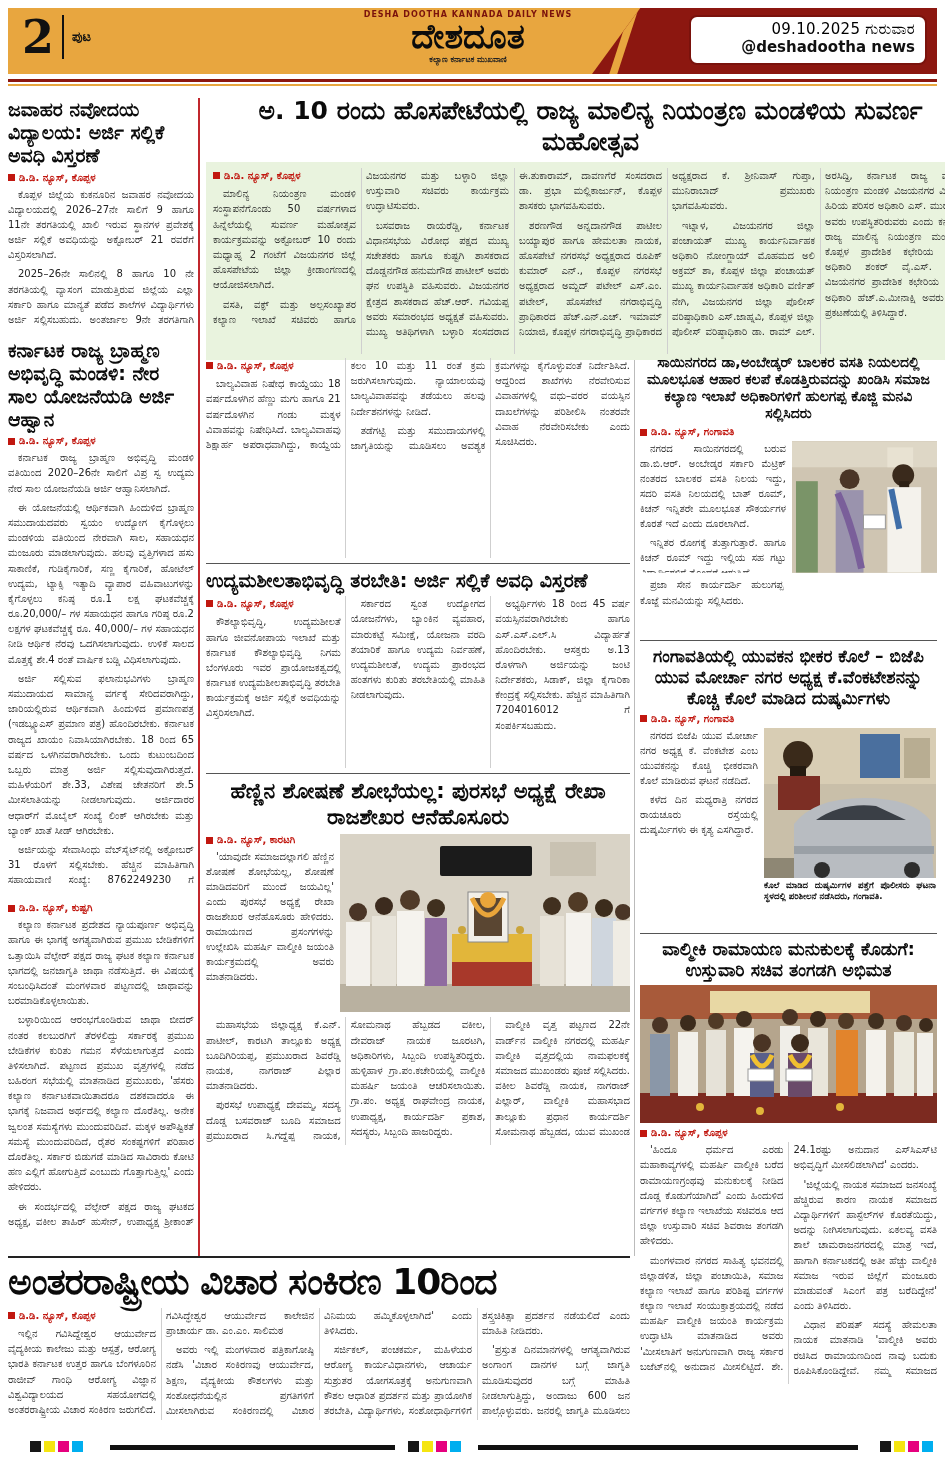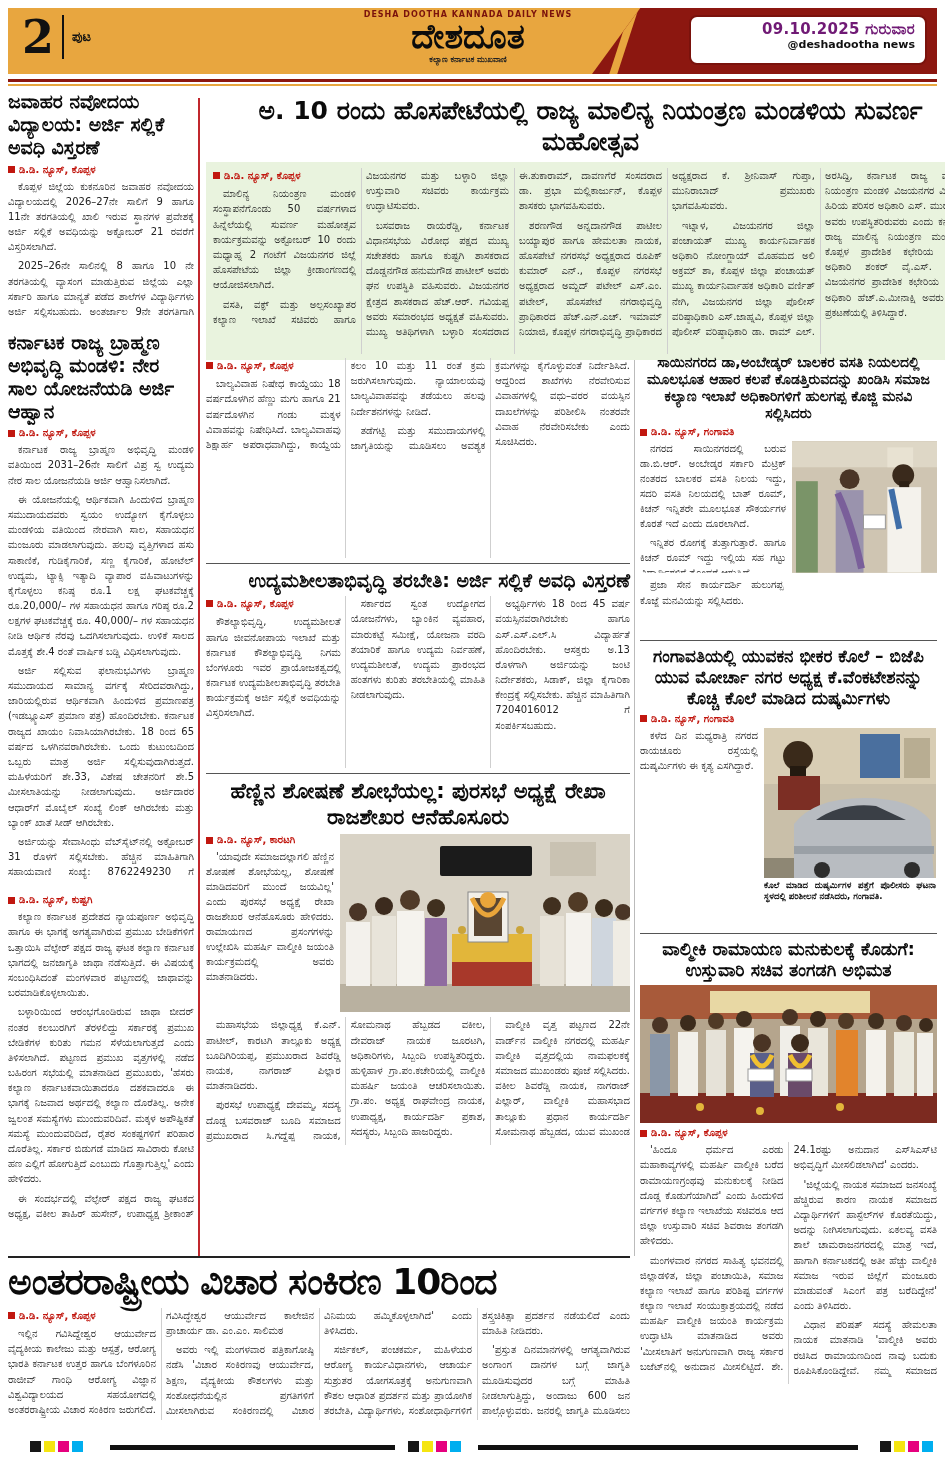--- a/index.html
+++ b/index.html
@@ -5,22 +5,22 @@
   html,body{margin:0;padding:0;background:#888;}
   .page{position:relative;width:945px;height:1459px;background:#ffffff;overflow:hidden;
         font-family:"DejaVu Sans",sans-serif;color:#1c1c1c;}
   
   .mast{position:absolute;left:8px;top:8px;width:929px;height:66px;background:#e8a63f;overflow:hidden;}
   .mast-band{position:absolute;right:0;top:0;height:100%;width:345px;background:#8c1710;
              clip-path:polygon(14% 0,100% 0,100% 100%,0 100%);}
   .mast-band:before{content:"";position:absolute;left:28px;top:0;width:8px;height:100%;background:#e8a63f;transform:skewX(-18deg);}
   .datebox{position:absolute;right:10px;top:7px;width:238px;height:50px;background:#ffffff;
            border:2px solid #7a120c;border-radius:8px;text-align:right;padding:3px 10px 0 6px;box-sizing:border-box;}
-  .dateline{font-size:15px;font-weight:bold;color:#701a75;letter-spacing:.3px;}
-  .handle{font-size:11px;font-weight:bold;color:#111;}
+  .dateline{font-size:15px;font-weight:normal;color:#000000;letter-spacing:.3px;}
+  .handle{font-size:15px;font-weight:bold;color:#111;}
   .pgnum{position:absolute;left:14px;top:6px;display:flex;align-items:center;gap:8px;}
   .pgnum .n{font-family:"DejaVu Serif",serif;font-size:46px;font-weight:bold;color:#111;line-height:1;}
   .pgnum .bar{width:2px;height:44px;background:#111;}
   .pgnum .lbl{font-size:13px;font-weight:bold;color:#111;}
   .mast-center{position:absolute;left:250px;top:2px;width:420px;text-align:center;}
   .mast-top{font-size:8px;font-weight:bold;color:#7a120c;letter-spacing:1px;}
   .mast-logo{font-family:"DejaVu Serif",serif;font-size:34px;font-weight:900;color:#0c0c0c;line-height:1.05;}
   .mast-sub{font-size:8px;font-weight:bold;color:#222;}
   .rule-dark{position:absolute;left:8px;top:79px;width:929px;height:3px;background:#8c1710;}
   .rule-gold{position:absolute;left:8px;top:84px;width:929px;height:2px;background:#e8a63f;}
@@ -29,21 +29,21 @@
   .by{display:flex;align-items:center;gap:4px;font-size:10px;font-weight:bold;color:#c1170f;margin:4px 0 3px;}
   .sq{width:7px;height:7px;background:#c1170f;display:inline-block;flex:0 0 auto;}
   .cols{column-gap:10px;column-rule:1px solid #cfcfcf;font-size:10px;line-height:1.52;
         text-align:justify;overflow:hidden;color:#222;}
   .cols p{margin:0 0 4px;text-indent:10px;}
   .c2{column-count:2}.c3{column-count:3}.c4{column-count:4}.c5{column-count:5}
   .sep{border:none;border-top:1px solid #555;margin:5px 0;}
   .photo{background:#d8d0c2;display:block;}
   .caption{font-size:8.5px;font-weight:bold;line-height:1.35;color:#111;text-align:justify;margin-top:2px;}
   
-  .rail{position:absolute;left:8px;top:90px;width:186px;}
+  .rail{position:absolute;left:8px;top:98px;width:186px;}
   .rail-rule{position:absolute;left:198px;top:98px;width:2px;height:1158px;background:#c1272d;}
   .story-top{position:absolute;left:206px;top:96px;width:769px;}
   .green-body{background:#e9f3de;padding:6px 7px;margin-top:5px;height:198px;box-sizing:border-box;}
   .zone-mid{position:absolute;left:206px;top:354px;width:424px;}
   .mid-rule{position:absolute;left:634px;top:354px;width:1px;height:902px;background:#bbb;}
   .zone-right{position:absolute;left:640px;top:354px;width:297px;}
   .zone-bottom{position:absolute;left:8px;top:1256px;width:622px;border-top:2px solid #222;padding-top:2px;}
   .row{display:flex;gap:6px;}
   .narrow{font-size:10px;line-height:1.5;text-align:justify;overflow:hidden;color:#222;}
   .narrow p{margin:0 0 4px;text-indent:10px;}
@@ -91,21 +91,21 @@
       </div>
     </section>
 
     <section style="margin-top:6px">
       <h2 class="hl" style="font-size:19px">ಕರ್ನಾಟಕ ರಾಜ್ಯ ಬ್ರಾಹ್ಮಣ ಅಭಿವೃದ್ಧಿ ಮಂಡಳಿ: ನೇರ ಸಾಲ ಯೋಜನೆಯಡಿ ಅರ್ಜಿ ಆಹ್ವಾನ</h2>
       <div class="by">
           <span class="sq"></span>
           <span>ಡಿ.ಡಿ. ನ್ಯೂಸ್, ಕೊಪ್ಪಳ</span>
         </div>
       <div class="cols" style="column-count:1;height:446px">
-        <p>ಕರ್ನಾಟಕ ರಾಜ್ಯ ಬ್ರಾಹ್ಮಣ ಅಭಿವೃದ್ಧಿ ಮಂಡಳಿ ವತಿಯಿಂದ 2031–26ನೇ ಸಾಲಿಗೆ ವಿಪ್ರ ಸ್ವ ಉದ್ಯಮ ನೇರ ಸಾಲ ಯೋಜನೆಯಡಿ ಅರ್ಜಿ ಆಹ್ವಾನಿಸಲಾಗಿದೆ.</p>
+        <p>ಕರ್ನಾಟಕ ರಾಜ್ಯ ಬ್ರಾಹ್ಮಣ ಅಭಿವೃದ್ಧಿ ಮಂಡಳಿ ವತಿಯಿಂದ 2020–26ನೇ ಸಾಲಿಗೆ ವಿಪ್ರ ಸ್ವ ಉದ್ಯಮ ನೇರ ಸಾಲ ಯೋಜನೆಯಡಿ ಅರ್ಜಿ ಆಹ್ವಾನಿಸಲಾಗಿದೆ.</p>
         <p>ಈ ಯೋಜನೆಯಲ್ಲಿ ಆರ್ಥಿಕವಾಗಿ ಹಿಂದುಳಿದ ಬ್ರಾಹ್ಮಣ ಸಮುದಾಯದವರು ಸ್ವಯಂ ಉದ್ಯೋಗ ಕೈಗೊಳ್ಳಲು ಮಂಡಳಿಯ ವತಿಯಿಂದ ನೇರವಾಗಿ ಸಾಲ, ಸಹಾಯಧನ ಮಂಜೂರು ಮಾಡಲಾಗುವುದು. ಹಲವು ವೃತ್ತಿಗಳಾದ ಹಸು ಸಾಕಾಣಿಕೆ, ಗುಡಿಕೈಗಾರಿಕೆ, ಸಣ್ಣ ಕೈಗಾರಿಕೆ, ಹೋಟೆಲ್ ಉದ್ಯಮ, ಟ್ಯಾಕ್ಸಿ ಇತ್ಯಾದಿ ವ್ಯಾಪಾರ ವಹಿವಾಟುಗಳನ್ನು ಕೈಗೊಳ್ಳಲು ಕನಿಷ್ಠ ರೂ.1 ಲಕ್ಷ ಘಟಕವೆಚ್ಚಕ್ಕೆ ರೂ.20,000/– ಗಳ ಸಹಾಯಧನ ಹಾಗೂ ಗರಿಷ್ಠ ರೂ.2 ಲಕ್ಷಗಳ ಘಟಕವೆಚ್ಚಕ್ಕೆ ರೂ. 40,000/– ಗಳ ಸಹಾಯಧನ ನೀಡಿ ಆರ್ಥಿಕ ನೆರವು ಒದಗಿಸಲಾಗುವುದು. ಉಳಿಕೆ ಸಾಲದ ಮೊತ್ತಕ್ಕೆ ಶೇ.4 ರಂತೆ ವಾರ್ಷಿಕ ಬಡ್ಡಿ ವಿಧಿಸಲಾಗುವುದು.</p>
         <p>ಅರ್ಜಿ ಸಲ್ಲಿಸುವ ಫಲಾನುಭವಿಗಳು ಬ್ರಾಹ್ಮಣ ಸಮುದಾಯದ ಸಾಮಾನ್ಯ ವರ್ಗಕ್ಕೆ ಸೇರಿದವರಾಗಿದ್ದು, ಜಾರಿಯಲ್ಲಿರುವ ಆರ್ಥಿಕವಾಗಿ ಹಿಂದುಳಿದ ಪ್ರಮಾಣಪತ್ರ (ಇಡಬ್ಲ್ಯೂಎಸ್ ಪ್ರಮಾಣ ಪತ್ರ) ಹೊಂದಿರಬೇಕು. ಕರ್ನಾಟಕ ರಾಜ್ಯದ ಖಾಯಂ ನಿವಾಸಿಯಾಗಿರಬೇಕು. 18 ರಿಂದ 65 ವರ್ಷದ ಒಳಗಿನವರಾಗಿರಬೇಕು. ಒಂದು ಕುಟುಂಬದಿಂದ ಒಬ್ಬರು ಮಾತ್ರ ಅರ್ಜಿ ಸಲ್ಲಿಸುವುದಾಗಿರುತ್ತದೆ. ಮಹಿಳೆಯರಿಗೆ ಶೇ.33, ವಿಶೇಷ ಚೇತನರಿಗೆ ಶೇ.5 ಮೀಸಲಾತಿಯನ್ನು ನೀಡಲಾಗುವುದು. ಅರ್ಜಿದಾರರ ಆಧಾರ್‌ಗೆ ಮೊಬೈಲ್ ಸಂಖ್ಯೆ ಲಿಂಕ್ ಆಗಿರಬೇಕು ಮತ್ತು ಬ್ಯಾಂಕ್ ಖಾತೆ ಸೀಡ್ ಆಗಿರಬೇಕು.</p>
         <p>ಅರ್ಜಿಯನ್ನು ಸೇವಾಸಿಂಧು ವೆಬ್‌ಸೈಟ್‌ನಲ್ಲಿ ಅಕ್ಟೋಬರ್ 31 ರೊಳಗೆ ಸಲ್ಲಿಸಬೇಕು. ಹೆಚ್ಚಿನ ಮಾಹಿತಿಗಾಗಿ ಸಹಾಯವಾಣಿ ಸಂಖ್ಯೆ: 8762249230 ಗೆ ಸಂಪರ್ಕಿಸಬಹುದು ಎಂದು ಜಿಲ್ಲಾ ಕೌಶಲ್ಯಾಭಿವೃದ್ಧಿ ಅಧಿಕಾರಿ ಗವಿಸಂಕರ್ ಕಿ. ಅವರು ಪ್ರಕಟಣೆಯಲ್ಲಿ ತಿಳಿಸಿದ್ದಾರೆ.</p>
       </div>
     </section>
 
     <section style="margin-top:6px">
       <div class="by">
           <span class="sq"></span>
           <span>ಡಿ.ಡಿ. ನ್ಯೂಸ್, ಕುಷ್ಟಗಿ</span>
@@ -141,21 +141,21 @@
         <div class="by" style="margin-top:0">
             <span class="sq"></span>
             <span>ಡಿ.ಡಿ. ನ್ಯೂಸ್, ಕೊಪ್ಪಳ</span>
           </div>
         <p>ಬಾಲ್ಯವಿವಾಹ ನಿಷೇಧ ಕಾಯ್ದೆಯು 18 ವರ್ಷದೊಳಗಿನ ಹೆಣ್ಣು ಮಗು ಹಾಗೂ 21 ವರ್ಷದೊಳಗಿನ ಗಂಡು ಮಕ್ಕಳ ವಿವಾಹವನ್ನು ನಿಷೇಧಿಸಿದೆ. ಬಾಲ್ಯವಿವಾಹವು ಶಿಕ್ಷಾರ್ಹ ಅಪರಾಧವಾಗಿದ್ದು, ಕಾಯ್ದೆಯ ಕಲಂ 10 ಮತ್ತು 11 ರಂತೆ ಕ್ರಮ ಜರುಗಿಸಲಾಗುವುದು. ನ್ಯಾಯಾಲಯವು ಬಾಲ್ಯವಿವಾಹವನ್ನು ತಡೆಯಲು ಹಲವು ನಿರ್ದೇಶನಗಳನ್ನು ನೀಡಿದೆ.</p>
         <p>ತಡೆಗಟ್ಟಿ ಮತ್ತು ಸಮುದಾಯಗಳಲ್ಲಿ ಜಾಗೃತಿಯನ್ನು ಮೂಡಿಸಲು ಅವಶ್ಯಕ ಕ್ರಮಗಳನ್ನು ಕೈಗೊಳ್ಳುವಂತೆ ನಿರ್ದೇಶಿಸಿದೆ. ಆದ್ದರಿಂದ ಶಾಖೆಗಳು ನೆರವೇರಿಸುವ ವಿವಾಹಗಳಲ್ಲಿ ವಧು–ವರರ ವಯಸ್ಸಿನ ದಾಖಲೆಗಳನ್ನು ಪರಿಶೀಲಿಸಿ ನಂತರವೇ ವಿವಾಹ ನೆರವೇರಿಸಬೇಕು ಎಂದು ಸೂಚಿಸಿದರು.</p>
       </div>
     </article>
     <hr class="sep">
     <article>
-      <h2 class="hl" style="font-size:19px;text-align:right">ಉದ್ಯಮಶೀಲತಾಭಿವೃದ್ಧಿ ತರಬೇತಿ: ಅರ್ಜಿ ಸಲ್ಲಿಕೆ ಅವಧಿ ವಿಸ್ತರಣೆ</h2>
+      <h2 class="hl" style="font-size:19px;text-align:left">ಉದ್ಯಮಶೀಲತಾಭಿವೃದ್ಧಿ ತರಬೇತಿ: ಅರ್ಜಿ ಸಲ್ಲಿಕೆ ಅವಧಿ ವಿಸ್ತರಣೆ</h2>
       <div class="cols c3" style="height:172px;margin-top:4px">
         <div class="by" style="margin-top:0">
             <span class="sq"></span>
             <span>ಡಿ.ಡಿ. ನ್ಯೂಸ್, ಕೊಪ್ಪಳ</span>
           </div>
         <p>ಕೌಶಲ್ಯಾಭಿವೃದ್ಧಿ, ಉದ್ಯಮಶೀಲತೆ ಹಾಗೂ ಜೀವನೋಪಾಯ ಇಲಾಖೆ ಮತ್ತು ಕರ್ನಾಟಕ ಕೌಶಲ್ಯಾಭಿವೃದ್ಧಿ ನಿಗಮ ಬೆಂಗಳೂರು ಇವರ ಪ್ರಾಯೋಜಕತ್ವದಲ್ಲಿ ಕರ್ನಾಟಕ ಉದ್ಯಮಶೀಲತಾಭಿವೃದ್ಧಿ ತರಬೇತಿ ಕಾರ್ಯಕ್ರಮಕ್ಕೆ ಅರ್ಜಿ ಸಲ್ಲಿಕೆ ಅವಧಿಯನ್ನು ವಿಸ್ತರಿಸಲಾಗಿದೆ.</p>
         <p>ಸರ್ಕಾರದ ಸ್ವಂತ ಉದ್ಯೋಗದ ಯೋಜನೆಗಳು, ಬ್ಯಾಂಕಿನ ವ್ಯವಹಾರ, ಮಾರುಕಟ್ಟೆ ಸಮೀಕ್ಷೆ, ಯೋಜನಾ ವರದಿ ತಯಾರಿಕೆ ಹಾಗೂ ಉದ್ಯಮ ನಿರ್ವಹಣೆ, ಉದ್ಯಮಶೀಲತೆ, ಉದ್ಯಮ ಪ್ರಾರಂಭದ ಹಂತಗಳು ಕುರಿತು ತರಬೇತಿಯಲ್ಲಿ ಮಾಹಿತಿ ನೀಡಲಾಗುವುದು.</p>
         <p>ಅಭ್ಯರ್ಥಿಗಳು 18 ರಿಂದ 45 ವರ್ಷ ವಯಸ್ಸಿನವರಾಗಿರಬೇಕು ಹಾಗೂ ಎಸ್.ಎಸ್.ಎಲ್.ಸಿ ವಿದ್ಯಾರ್ಹತೆ ಹೊಂದಿರಬೇಕು. ಆಸಕ್ತರು ಅ.13 ರೊಳಗಾಗಿ ಅರ್ಜಿಯನ್ನು ಜಂಟಿ ನಿರ್ದೇಶಕರು, ಸಿಡಾಕ್, ಜಿಲ್ಲಾ ಕೈಗಾರಿಕಾ ಕೇಂದ್ರಕ್ಕೆ ಸಲ್ಲಿಸಬೇಕು. ಹೆಚ್ಚಿನ ಮಾಹಿತಿಗಾಗಿ 7204016012 ಗೆ ಸಂಪರ್ಕಿಸಬಹುದು.</p>
       </div>
     </article>
@@ -259,20 +259,21 @@
     </article>
     <hr class="sep">
     <article>
       <h2 class="hl" style="font-size:17px;text-align:center">ಗಂಗಾವತಿಯಲ್ಲಿ ಯುವಕನ ಭೀಕರ ಕೊಲೆ – ಬಿಜೆಪಿ ಯುವ ಮೋರ್ಚಾ ನಗರ ಅಧ್ಯಕ್ಷ ಕೆ.ವೆಂಕಟೇಶನನ್ನು ಕೊಚ್ಚಿ ಕೊಲೆ ಮಾಡಿದ ದುಷ್ಕರ್ಮಿಗಳು</h2>
       <div class="by">
           <span class="sq"></span>
           <span>ಡಿ.ಡಿ. ನ್ಯೂಸ್, ಗಂಗಾವತಿ</span>
         </div>
       <div class="row">
         <div class="narrow" style="width:118px;height:200px;flex:0 0 auto">
+          <p>ನಗರದ ಬಿಜೆಪಿ ಯುವ ಮೋರ್ಚಾ ನಗರ ಅಧ್ಯಕ್ಷ ಕೆ. ವೆಂಕಟೇಶ ಎಂಬ ಯುವಕನನ್ನು ಕೊಚ್ಚಿ ಭೀಕರವಾಗಿ ಕೊಲೆ ಮಾಡಿರುವ ಘಟನೆ ನಡೆದಿದೆ.</p>
           <p>ಕಳೆದ ದಿನ ಮಧ್ಯರಾತ್ರಿ ನಗರದ ರಾಯಚೂರು ರಸ್ತೆಯಲ್ಲಿ ದುಷ್ಕರ್ಮಿಗಳು ಈ ಕೃತ್ಯ ಎಸಗಿದ್ದಾರೆ.</p>
         </div>
         <div>
 
           <svg class="photo" width="172" height="150" viewBox="0 0 172 150">
             <rect width="172" height="150" fill="#c9bfa9"></rect>
             <rect x="0" y="0" width="172" height="56" fill="#d8cdb4"></rect>
             <rect x="96" y="6" width="40" height="44" fill="#4a6f9e"></rect>
             <rect x="140" y="10" width="26" height="40" fill="#b8ad92"></rect>
 

